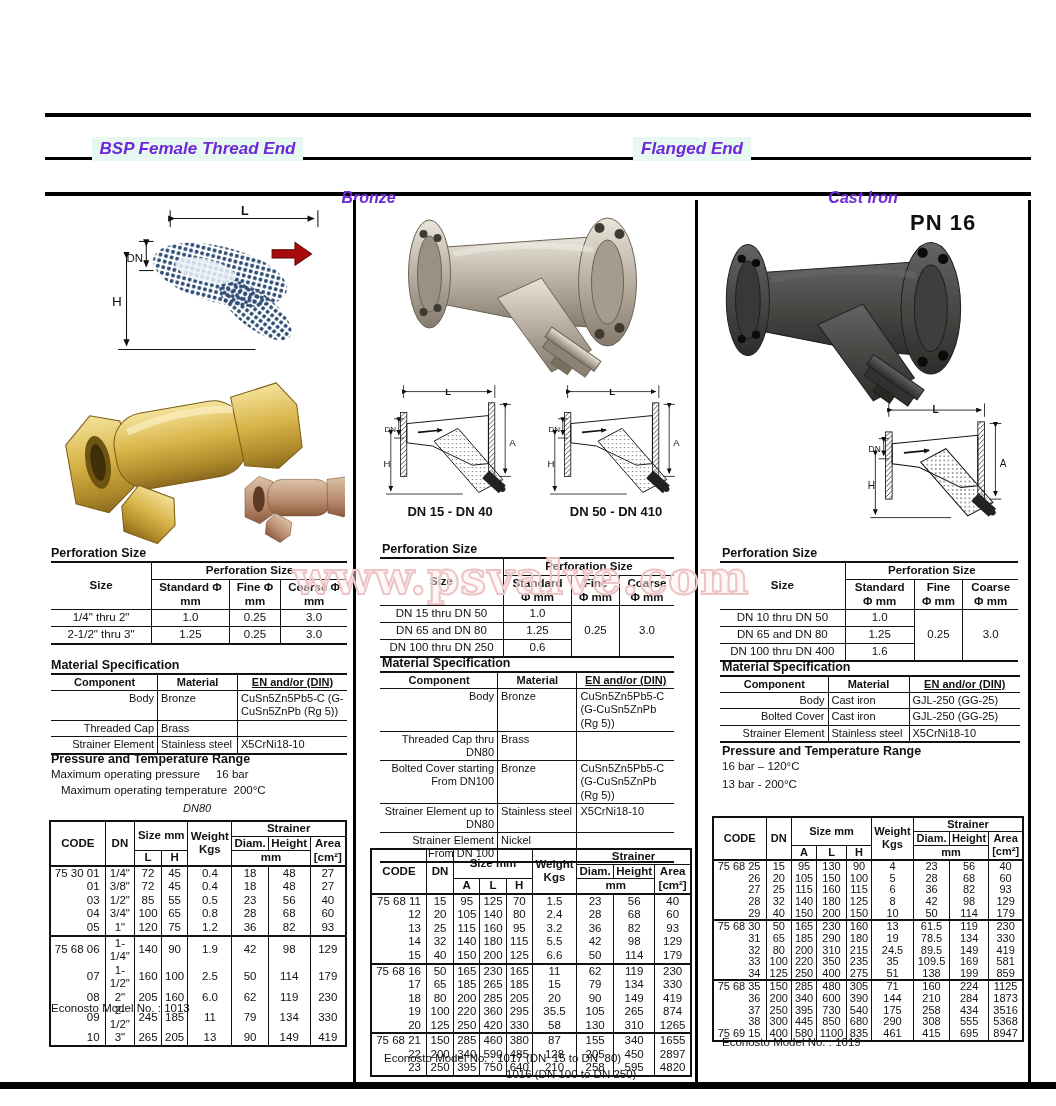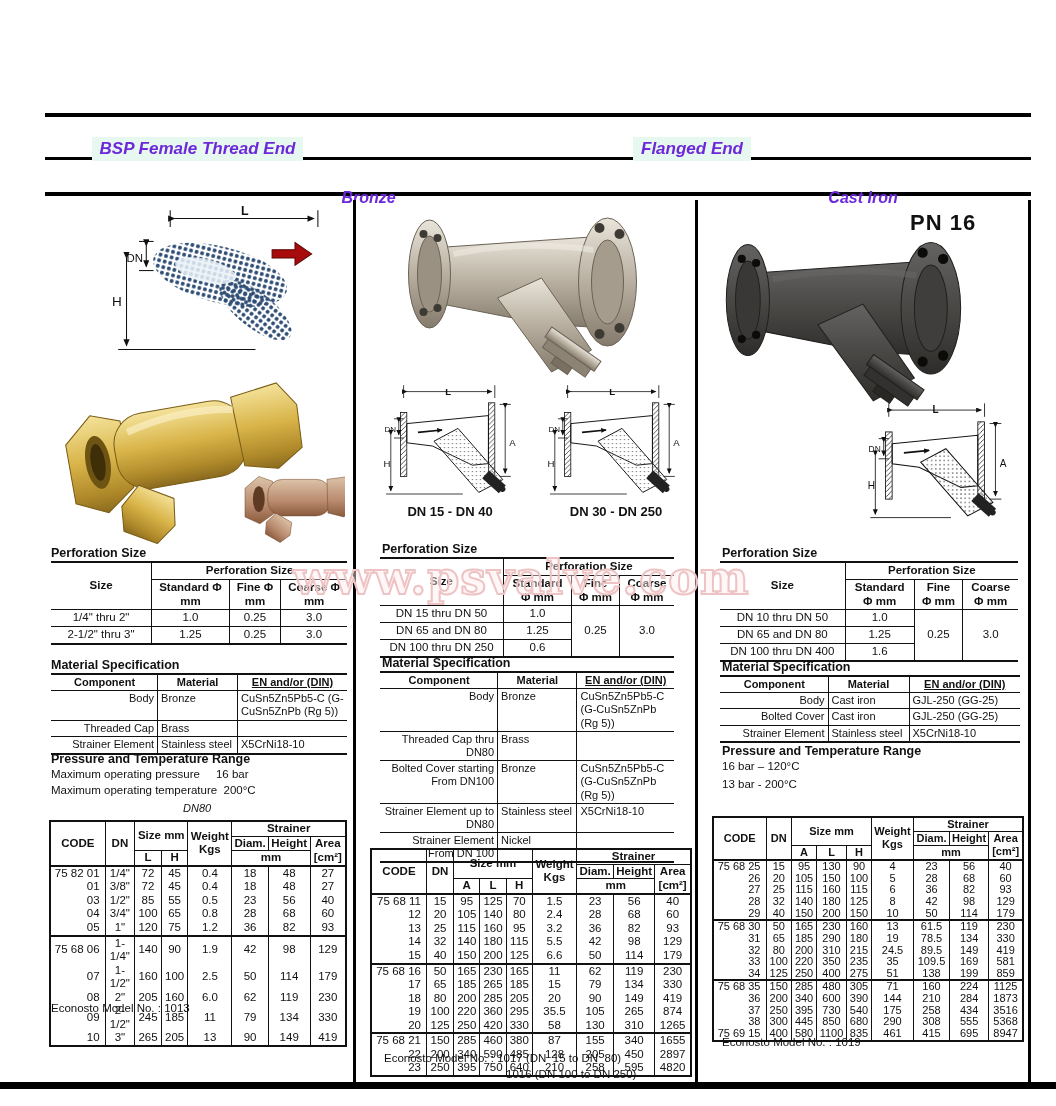--- a/index.html
+++ b/index.html
@@ -264,21 +264,21 @@
         <tr>
           <td>Strainer Element</td>
           <td>Stainless steel</td>
           <td>X5CrNi18-10</td>
         </tr>
       </tbody>
     </table>
 
     <div class="blk sect-head" style="left:6px;top:552px">Pressure and Temperature Range</div>
     <div class="blk note" style="left:6px;top:568px">Maximum operating pressure     16 bar</div>
-    <div class="blk note" style="left:6px;top:584px">Maximum operating temperature  200°C</div>
+    <div class="blk note" style="left:16px;top:584px">Maximum operating temperature  200°C</div>
 
     <div class="blk dn80" style="left:138px;top:602px">DN80</div>
 
     <table class="blk dim" style="left:4px;top:620px;width:298px">
       <thead>
         <tr>
           <th rowspan="3" style="width:56px">CODE</th>
           <th rowspan="3" style="width:40px">DN</th>
           <th colspan="2" rowspan="2">Size mm</th>
           <th rowspan="3" class="pl" style="width:42px">Weight
@@ -292,21 +292,21 @@
 [cm²]</th>
         </tr>
         <tr>
           <th style="width:30px">L</th>
           <th style="width:30px">H</th>
           <th colspan="2">mm</th>
         </tr>
       </thead>
       <tbody>
           <tr class="grp">
-            <td>75 82 01</td>
+            <td>75 30 01</td>
             <td>1/4"</td>
             <td>72</td>
             <td>45</td>
             <td>0.4</td>
             <td>18</td>
             <td>48</td>
             <td>27</td>
           </tr>
           <tr>
             <td>01</td>
@@ -418,21 +418,21 @@
       <text x="158" y="80" font-size="12">A</text>
     </svg>
     <svg class="blk" style="left:178px;top:182px" width="160" height="120" viewBox="0 0 168 150">
       <use href="#secdia"></use>
       <text x="78" y="16" font-size="12" font-weight="bold">L</text>
       <text x="2" y="62" font-size="10">DN</text>
       <text x="1" y="106" font-size="12">H</text>
       <text x="158" y="80" font-size="12">A</text>
     </svg>
     <div class="blk cap" style="left:24px;top:304px;width:140px">DN 15 - DN 40</div>
-    <div class="blk cap" style="left:190px;top:304px;width:140px">DN 30 - DN 250</div>
+    <div class="blk cap" style="left:190px;top:304px;width:140px">DN 50 - DN 410</div>
 
     <div class="blk sect-head" style="left:26px;top:342px">Perforation Size</div>
     <table class="blk perf" style="left:24px;top:357px;width:294px">
       <thead>
         <tr>
           <th class="sizecol" rowspan="2" style="width:42%">Size</th>
           <th colspan="3">Perforation Size</th>
         </tr>
         <tr>
           <th class="pl">Standard

